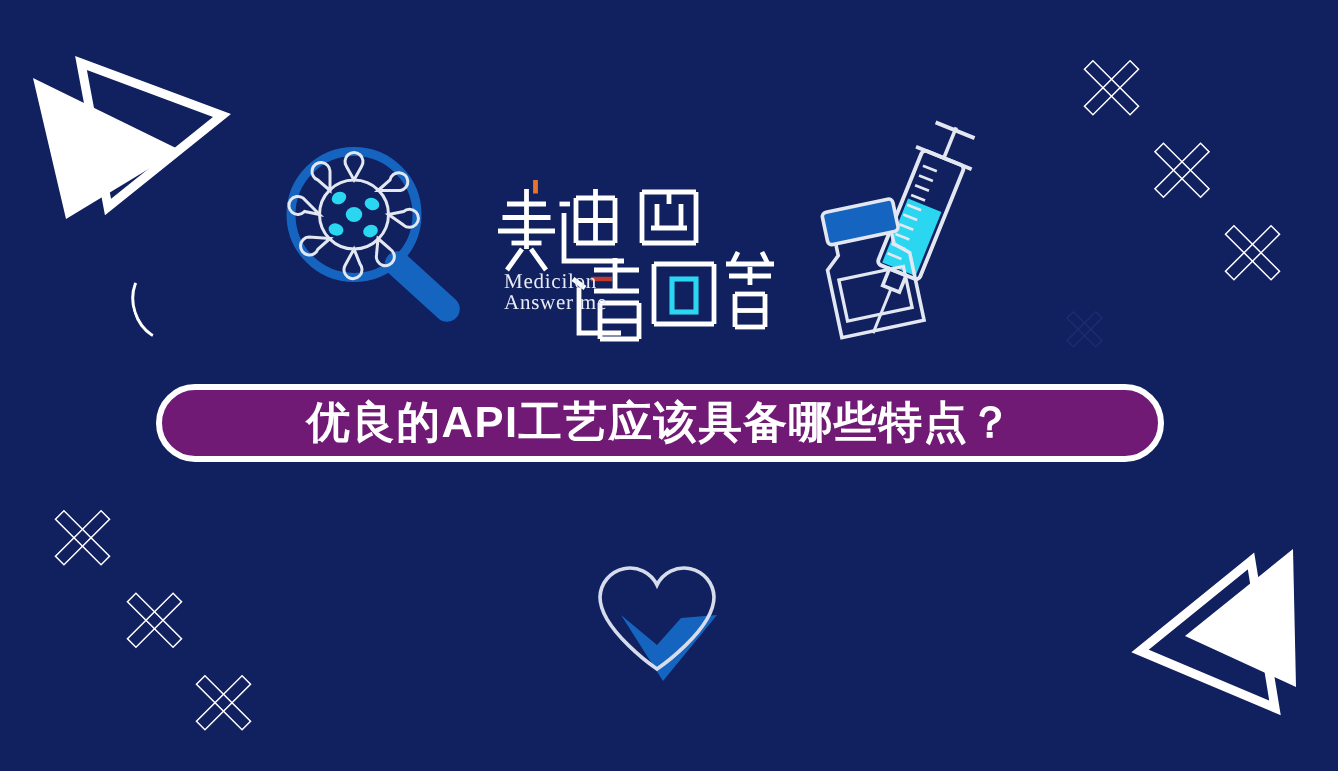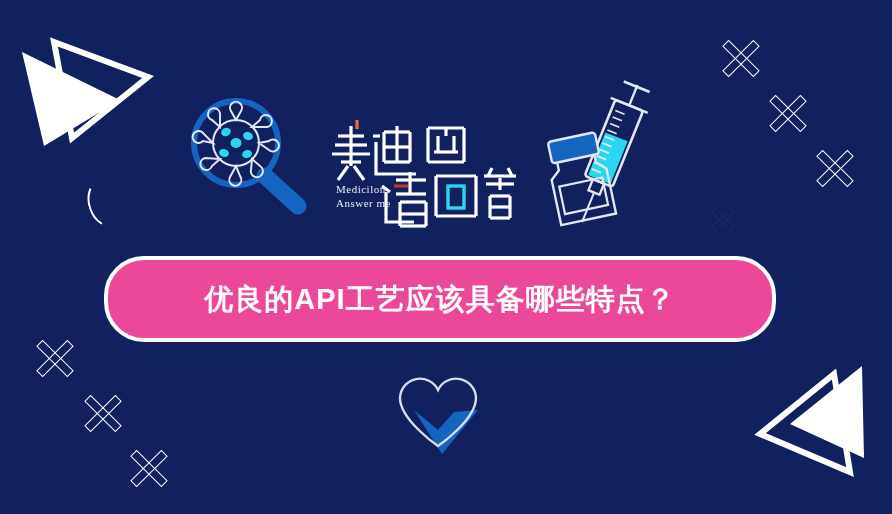--- a/index.html
+++ b/index.html
@@ -52,25 +52,25 @@
     transform: rotate(-18deg);
     box-sizing: border-box;
   }
 
   
   #question-pill {
     position: absolute;
     left: 104px;
     top: 256px;
     width: 672px;
-    height: 86px;
+    height: 52px;
     box-sizing: border-box;
     border: 4px solid #ffffff;
     border-radius: 40px;
-    background: #ec4899;
+    background: #701a75;
     display: flex;
     align-items: center;
     justify-content: center;
   }
   #question-text {
     color: #ffffff;
     font-size: 29px;
     font-weight: bold;
     letter-spacing: 1px;
     white-space: nowrap;
@@ -84,21 +84,21 @@
     top: 118px;
     width: 190px;
     height: 118px;
   }
   #logo-en {
     position: absolute;
     left: 6px;
     top: 64px;
     color: #e9ecf6;
     font-family: "Liberation Serif", "DejaVu Serif", serif;
-    font-size: 11px;
+    font-size: 14px;
     line-height: 14px;
     letter-spacing: 0.5px;
   }
 
   
   .svgbox { position: absolute; }
 </style>
 </head>
 <body>
 

